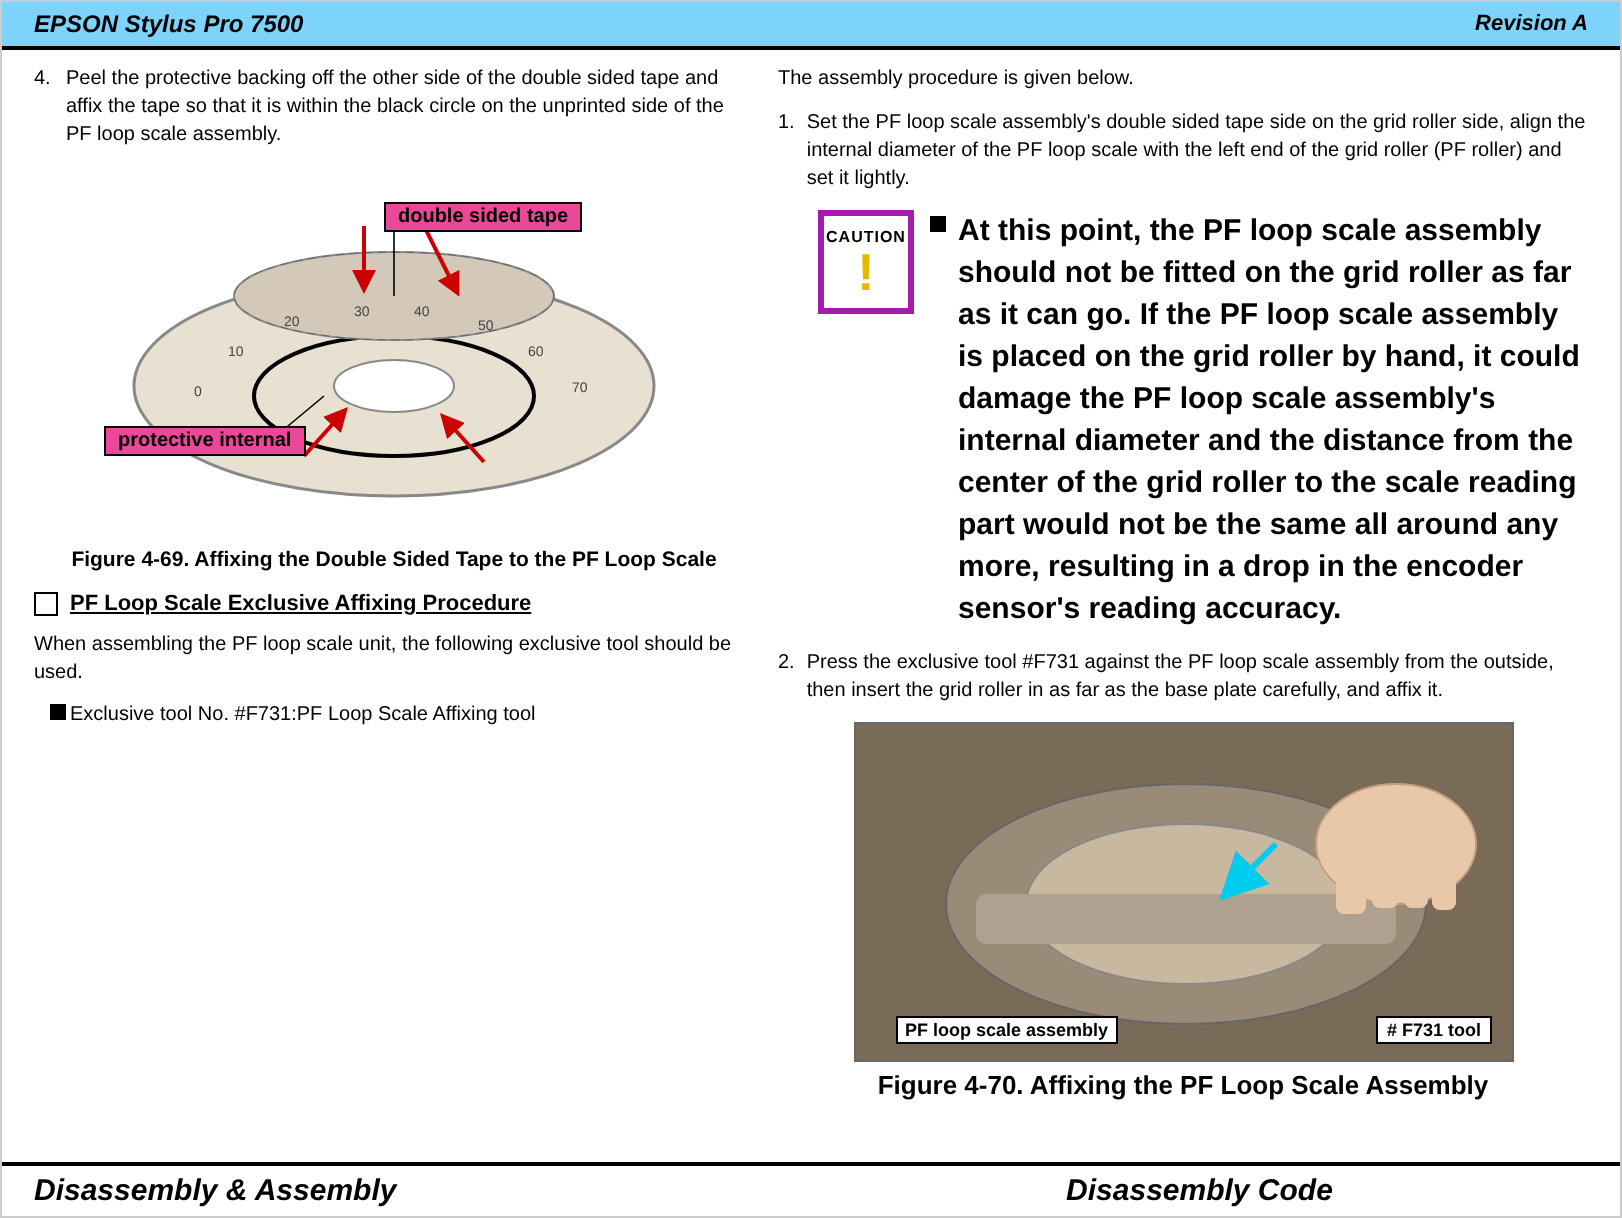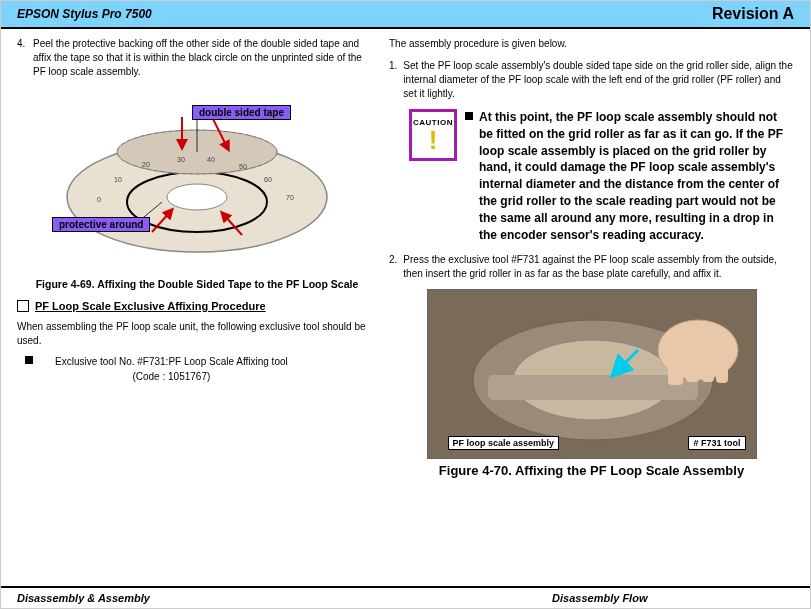--- a/index.html
+++ b/index.html
@@ -29,21 +29,22 @@
       border-bottom: 2px solid #000;
       background: #7dd3fc;
     }
     .header-left {
       font-weight: bold;
       font-size: 12px;
       font-style: italic;
     }
     .header-right {
       font-weight: bold;
-      font-size: 16px;
+      font-size: 11px;
+      font-style: italic;
     }
 
     
     .main-content {
       display: flex;
       flex: 1;
       padding: 8px 16px;
       gap: 12px;
       overflow: hidden;
     }
@@ -64,21 +65,21 @@
     .intro-text .num {
       float: left;
       margin-left: -16px;
       font-weight: normal;
     }
 
     
     .label-box {
       display: inline-block;
       border: 1px solid #000;
-      background: #8b5cf6;
+      background: #ec4899;
       padding: 1px 6px;
       font-size: 10px;
       font-weight: bold;
       white-space: nowrap;
     }
 
     .figure-caption {
       text-align: center;
       font-size: 10.5px;
       font-weight: bold;
@@ -109,21 +110,21 @@
 
     .assembly-intro {
       font-size: 10px;
       line-height: 1.4;
       margin-bottom: 6px;
     }
 
     .bullet-item {
       display: flex;
       align-items: flex-start;
-      gap: 22px;
+      gap: 2px;
       margin-left: 8px;
       font-size: 10px;
       line-height: 1.4;
     }
 
     .bullet-square {
       width: 8px;
       height: 8px;
       background: #000;
       flex-shrink: 0;
@@ -193,21 +194,21 @@
     }
 
     .caution-exclaim {
       font-size: 26px;
       font-weight: bold;
       color: #e6b800;
       line-height: 1;
     }
 
     .caution-text {
-      font-size: 12px;
+      font-size: 15px;
       line-height: 1.4;
       font-weight: bold;
     }
 
     
     .photo-area {
       position: relative;
       width: 330px;
       height: 170px;
       margin: 0 auto;
@@ -238,21 +239,21 @@
     .footer {
       display: flex;
       justify-content: space-between;
       align-items: center;
       padding: 4px 16px;
       border-top: 2px solid #000;
       background: #fff;
     }
 
     .footer-left, .footer-center, .footer-right {
-      font-size: 11px;
+      font-size: 15px;
       font-weight: bold;
       font-style: italic;
       flex: 1;
     }
     .footer-center {
       text-align: center;
     }
     .footer-right {
       text-align: right;
     }
@@ -322,38 +323,37 @@
 
           <line x1="120" y1="115" x2="90" y2="140" stroke="#000" stroke-width="0.8"></line>
           <line x1="90" y1="140" x2="65" y2="140" stroke="#000" stroke-width="0.8"></line>
         </svg>
         
         <div style="position:absolute; top:18px; left:150px;">
           <span class="label-box">double sided tape</span>
         </div>
         
         <div style="position:absolute; top:130px; left:10px;">
-          <span class="label-box">protective around</span>
+          <span class="label-box">protective internal</span>
         </div>
       </div>
 
       <div class="figure-caption">Figure 4-69.  Affixing the Double Sided Tape to the PF Loop Scale</div>
 
       <div class="section-title-box">
         <span class="checkbox-icon"></span>
         <span class="section-title-text">PF Loop Scale Exclusive Affixing Procedure</span>
       </div>
 
       <div class="assembly-intro">When assembling the PF loop scale unit, the following exclusive tool should be used.</div>
 
       <div class="bullet-item">
         <span class="bullet-square"></span>
         <div>
           <div class="tool-text">Exclusive tool No. #F731:PF Loop Scale Affixing tool</div>
-          <div class="tool-text" style="text-align:center;">(Code : 1051767)</div>
         </div>
       </div>
 
     </div>
 
     <div class="right-col">
 
       <div class="assembly-intro-right">The assembly procedure is given below.</div>
 
       <ol class="step-list">
@@ -412,16 +412,16 @@
           </div>
         </div>
         <div class="photo-caption">Figure 4-70.  Affixing the PF Loop Scale Assembly</div>
       </div>
 
     </div>
   </div>
 
   <div class="footer">
     <span class="footer-left">Disassembly &amp; Assembly</span>
-    <span class="footer-center">Disassembly Flow</span>
+    <span class="footer-center">Disassembly Code</span>
   </div>
 
 </div>
 
 </body></html>

